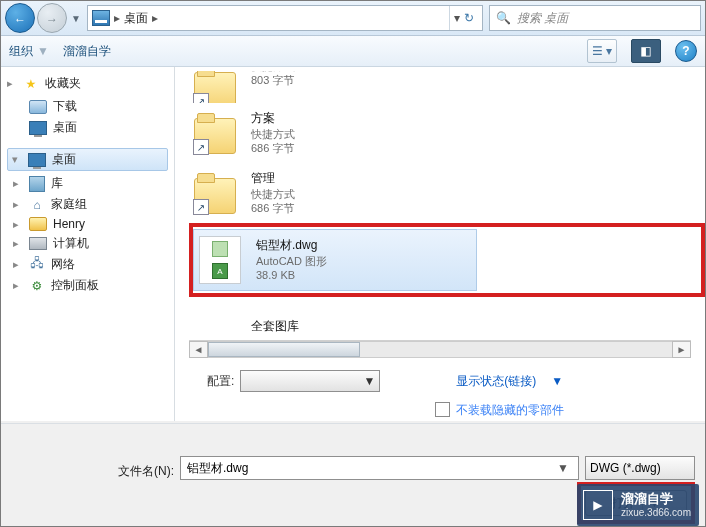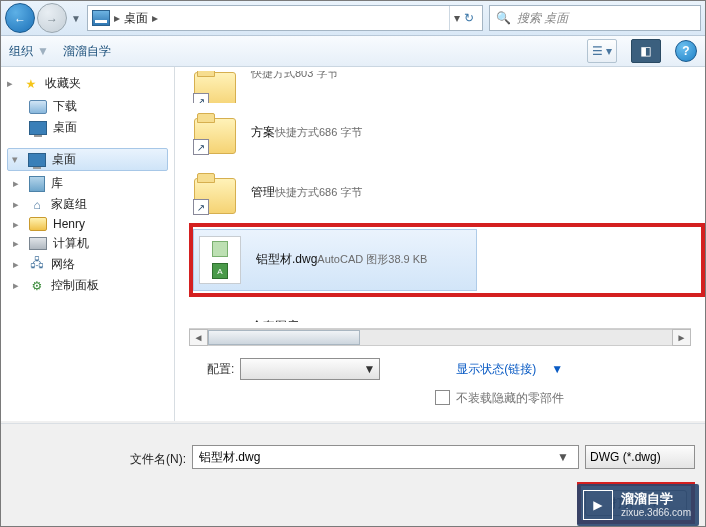--- a/index.html
+++ b/index.html
@@ -248,21 +248,21 @@
      width:14px;height:14px;background:#fff;border:1px solid #889;
      color:#246; font-size:10px; display:flex;align-items:center;justify-content:center;
   }
   .thumb .dwg-file {
     width:40px; height:46px; background:#fff; border:1px solid #c8cdd2;
     display:flex; flex-direction:column; align-items:center; justify-content:space-between;
   }
   .dwg-top { width:14px; height:14px; background:#bde0b3; border:1px solid #7ab070; margin-top:4px;}
   .dwg-bot { width:14px; height:14px; background:#4a9a4a; color:#fff; font-size:8px;
      display:flex;align-items:center;justify-content:center; margin-bottom:4px; border:1px solid #2e6e2e;}
-  .file-text { display:flex; flex-direction:row; line-height:1.3;text-align:right;}
+  .file-text { display:flex; flex-direction:column; line-height:1.3;}
   .fname { color:#111; }
   .fmeta { color:#6b6b6b; font-size:11px;}
   .highlight-box {
      border: 4px solid #d42020;
      box-sizing:border-box;
      padding: 2px 0;
   }
   .sel-row {
      background: linear-gradient(to bottom,#eaf3fd,#d2e5f8);
      border:1px solid #aecbe8;
@@ -286,31 +286,30 @@
   }
   .configrow .cfg-lbl { margin-left:18px; }
   .cfg-dd {
      width:130px; height:20px; border:1px solid #8f8f8f;
      background:linear-gradient(to bottom,#fcfcfc,#e2e2e2);
      display:flex; align-items:center; justify-content:flex-end; padding:0 4px;
      color:#333;
   }
   .linklike { color:#0a5bc4; margin-left:70px; display:flex; align-items:center; gap:15px;}
   .checkbox-row {
-      display:flex; gap:6px; color:#737373; padding:0 14px 14px 260px;
+      display:flex; gap:6px; color:#3b82f6; padding:0 14px 2px 260px;
   }
   .chk { width:13px; height:13px; border:1px solid #8a8a8a; background:#fff; }
   .bottom-sep { height:1px; background:#dadfe4; margin:2px 0;}
   
   .filerow {
      height: 46px;
      display:flex;
-     align-items:center;
+     align-items:flex-end;
      padding: 8px 10px 0 0;
-     margin-left: 12px;
   }
   .filerow .lbl { width:173px; text-align:right; padding:4px 6px 0 0; color:#222;}
   .file-combo {
      flex:1; height:22px; border:1px solid #8f8f8f; background:#fff;
      display:flex; align-items:center; padding:0 6px;
   }
   .combo-text { flex:1; }
   .combo-btn-dd {
      width:18px; color:#555; text-align:center;
   }

